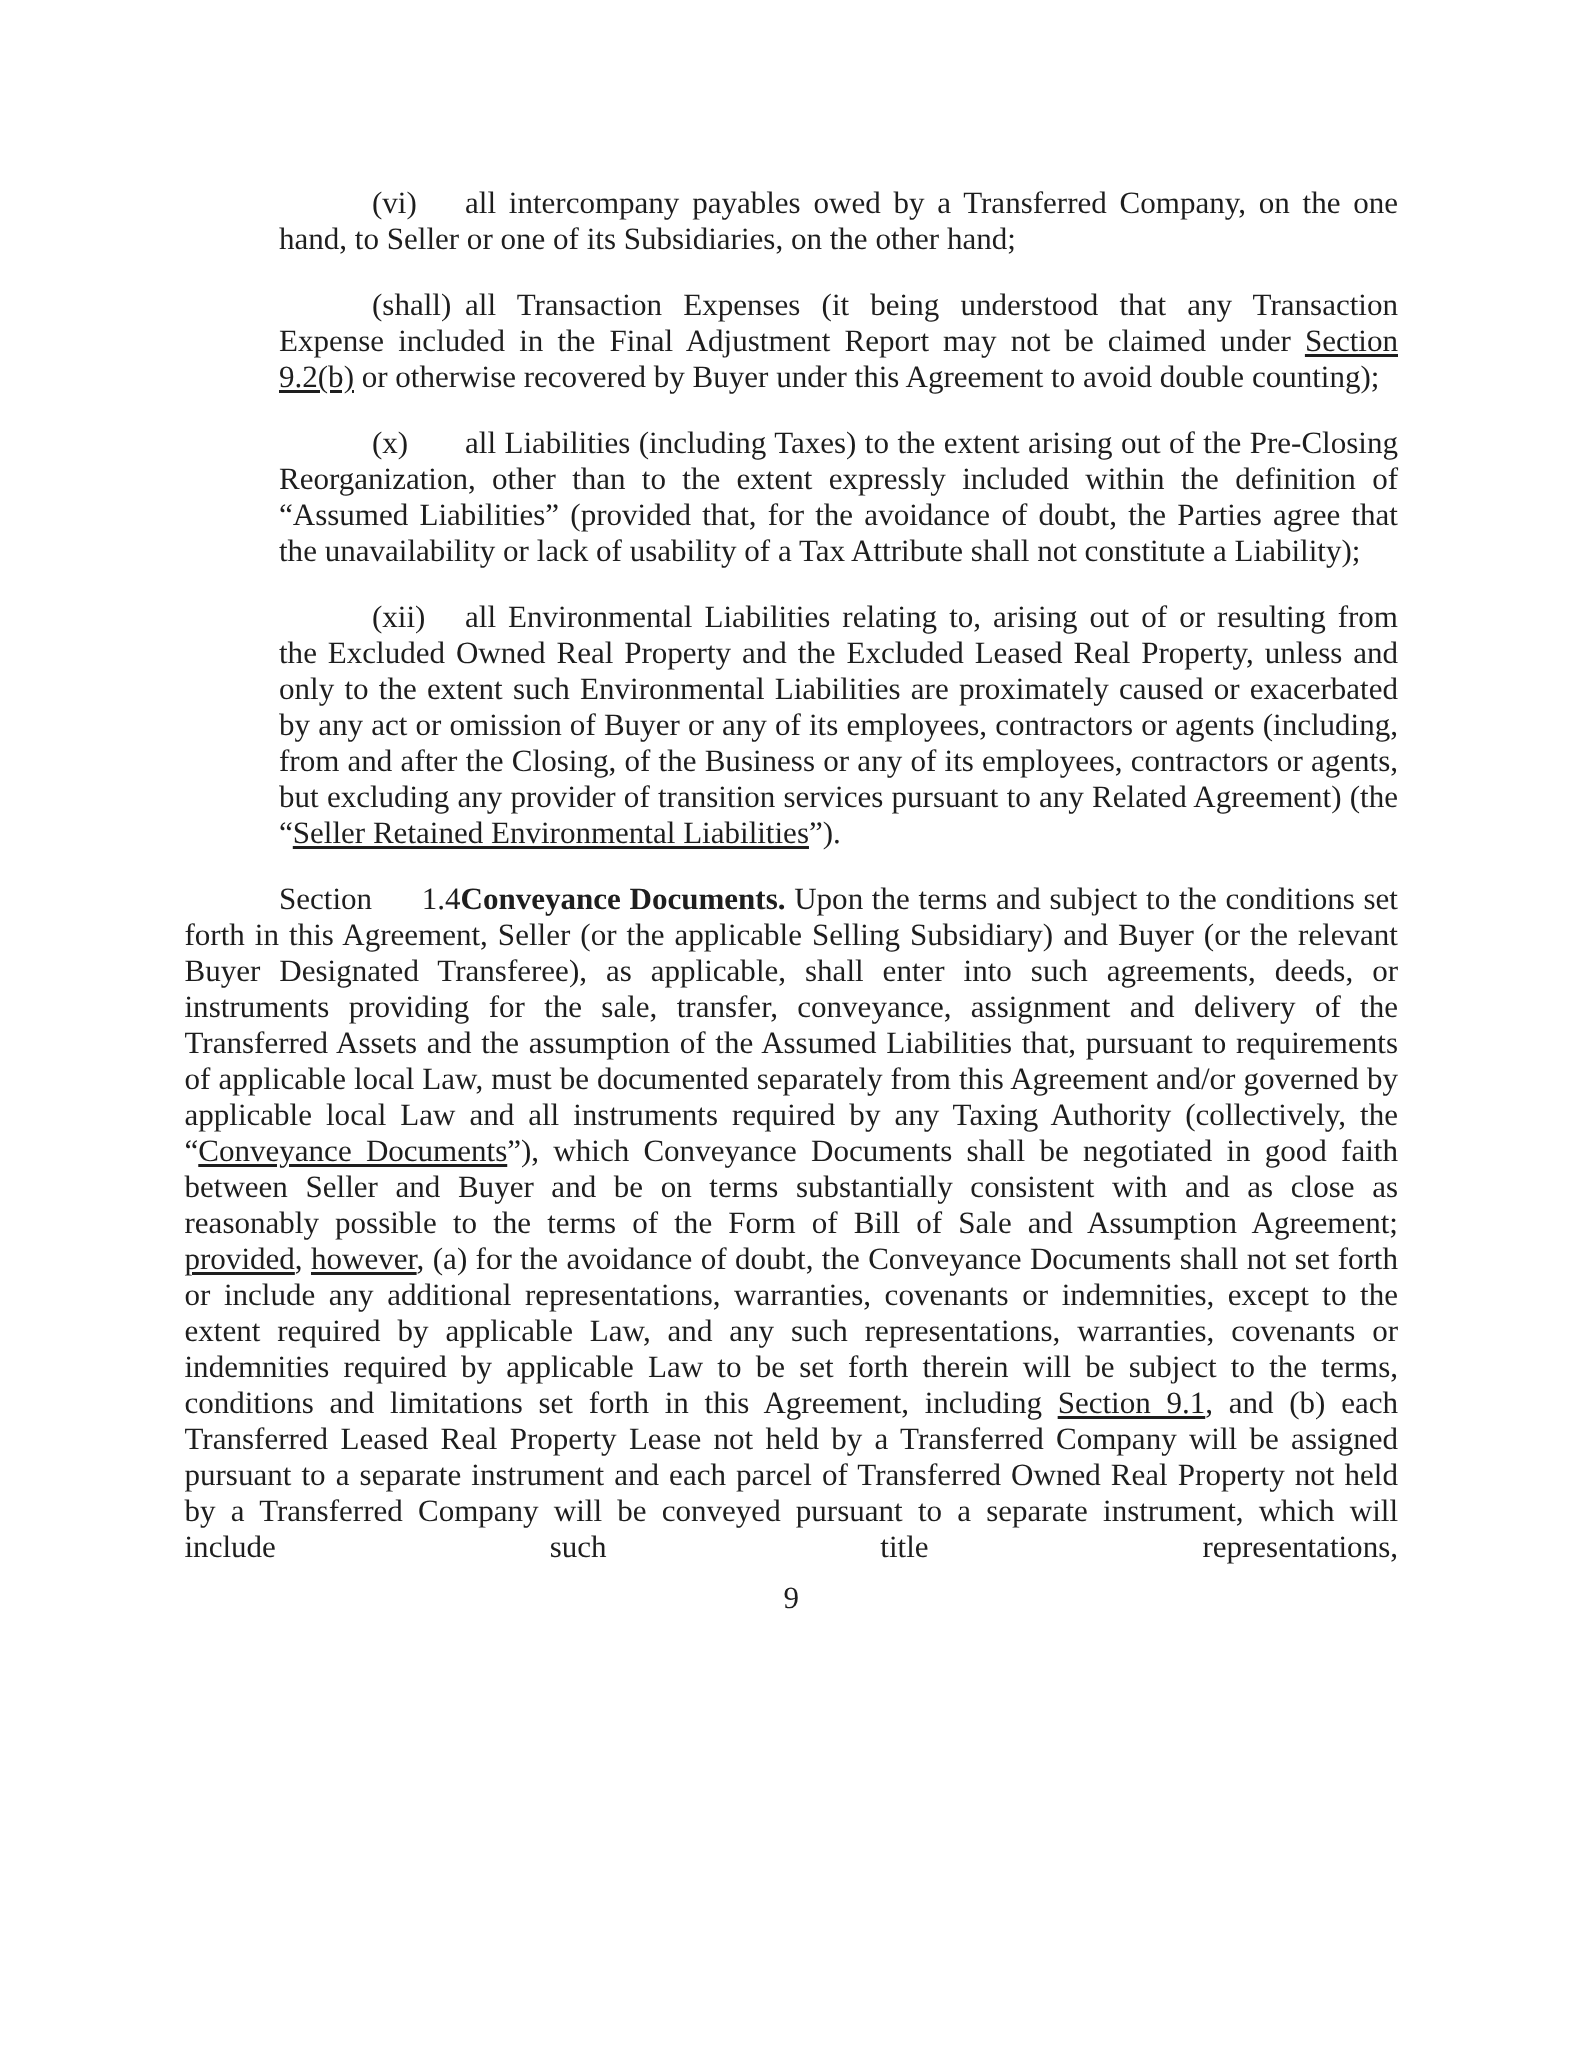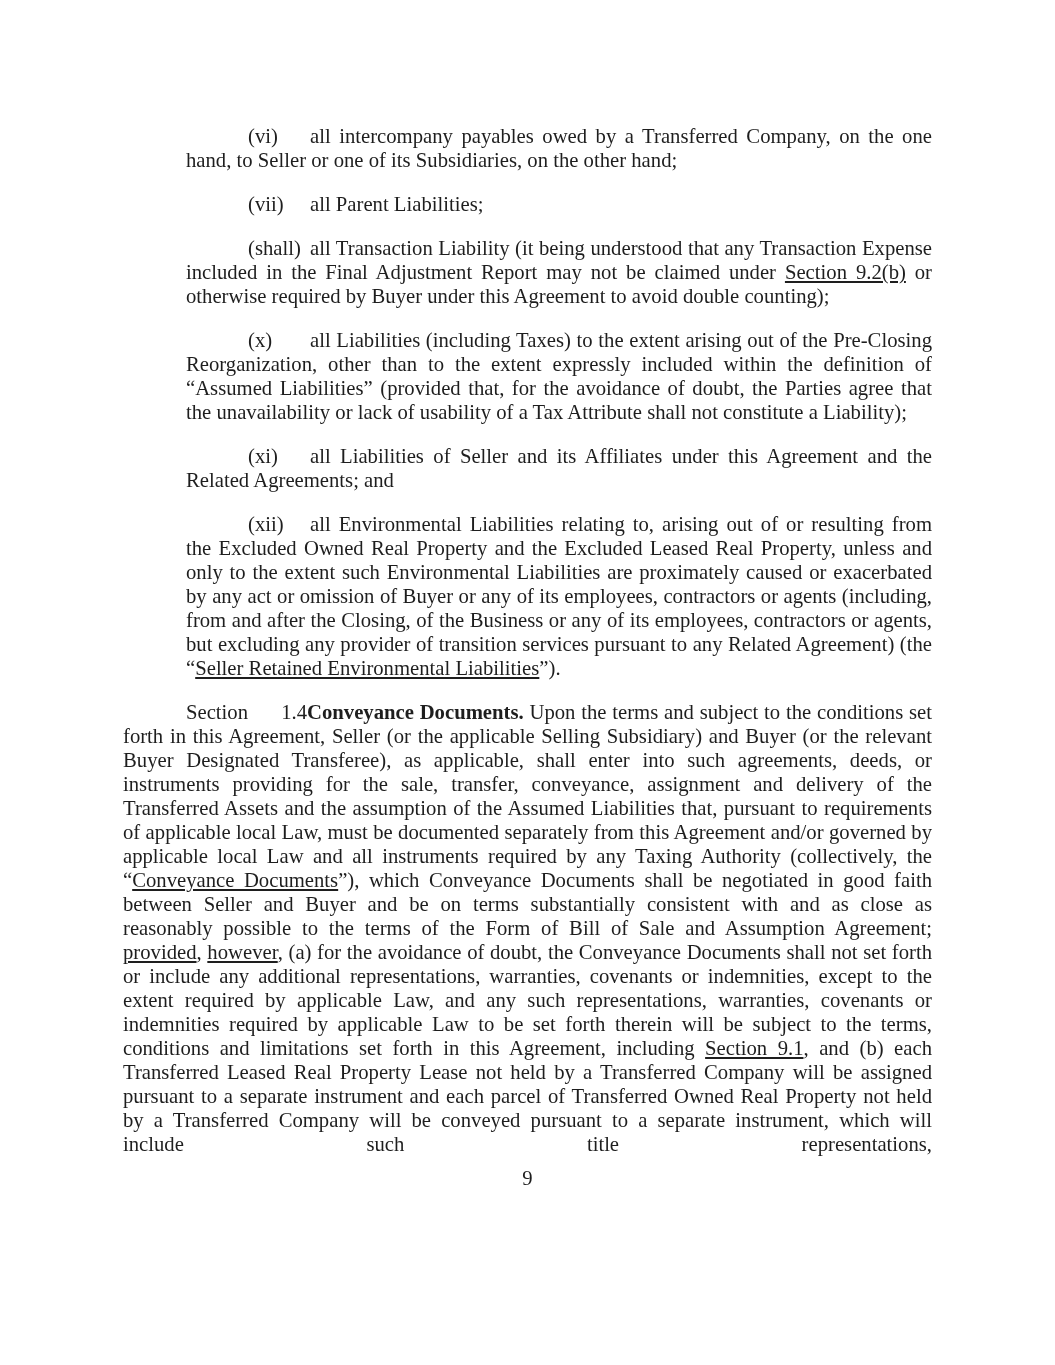--- a/index.html
+++ b/index.html
@@ -53,28 +53,26 @@
     text-indent: 0;
   }
 </style>
 </head>
 <body>
 
 <div class="page">
 
   <p class="li"><span class="num">(vi)</span><span><span>all intercompany payables owed by a Transferred Company, on the one hand, to Seller or one of its Subsidiaries, on the other hand;</span></span></p>
 
-  <p class="li"><span class="num">(vii)</span><span><span>all Parent Liabilities;</span></span></p>
 
-  <p class="li"><span class="num">(shall)</span><span><span>all Transaction Liability (it being understood that any Transaction Expense included in the Final Adjustment Report may not be claimed under </span><span class="u">Section 9.2(b)</span><span> or otherwise required by Buyer under this Agreement to avoid double counting);</span></span></p>
+  <p class="li"><span class="num">(shall)</span><span><span>all Transaction Expenses (it being understood that any Transaction Expense included in the Final Adjustment Report may not be claimed under </span><span class="u">Section 9.2(b)</span><span> or otherwise recovered by Buyer under this Agreement to avoid double counting);</span></span></p>
 
 
   <p class="li"><span class="num">(x)</span><span><span>all Liabilities (including Taxes) to the extent arising out of the Pre-Closing Reorganization, other than to the extent expressly included within the definition of “Assumed Liabilities” (provided that, for the avoidance of doubt, the Parties agree that the unavailability or lack of usability of a Tax Attribute shall not constitute a Liability);</span></span></p>
 
-  <p class="li"><span class="num">(xi)</span><span><span>all Liabilities of Seller and its Affiliates under this Agreement and the Related Agreements; and</span></span></p>
 
   <p class="li"><span class="num">(xii)</span><span><span>all Environmental Liabilities relating to, arising out of or resulting from the Excluded Owned Real Property and the Excluded Leased Real Property, unless and only to the extent such Environmental Liabilities are proximately caused or exacerbated by any act or omission of Buyer or any of its employees, contractors or agents (including, from and after the Closing, of the Business or any of its employees, contractors or agents, but excluding any provider of transition services pursuant to any Related Agreement) (the “</span><span class="u">Seller Retained Environmental Liabilities</span><span>”).</span></span></p>
 
   <p class="sec"><span class="sec-label">Section 1.4</span><span><span class="bu">Conveyance Documents.</span><span> Upon the terms and subject to the conditions set forth in this Agreement, Seller (or the applicable Selling Subsidiary) and Buyer (or the relevant Buyer Designated Transferee), as applicable, shall enter into such agreements, deeds, or instruments providing for the sale, transfer, conveyance, assignment and delivery of the Transferred Assets and the assumption of the Assumed Liabilities that, pursuant to requirements of applicable local Law, must be documented separately from this Agreement and/or governed by applicable local Law and all instruments required by any Taxing Authority (collectively, the “</span><span class="u">Conveyance Documents</span><span>”), which Conveyance Documents shall be negotiated in good faith between Seller and Buyer and be on terms substantially consistent with and as close as reasonably possible to the terms of the Form of Bill of Sale and Assumption Agreement; </span><span class="u">provided</span><span>, </span><span class="u">however</span><span>, (a) for the avoidance of doubt, the Conveyance Documents shall not set forth or include any additional representations, warranties, covenants or indemnities, except to the extent required by applicable Law, and any such representations, warranties, covenants or indemnities required by applicable Law to be set forth therein will be subject to the terms, conditions and limitations set forth in this Agreement, including </span><span class="u">Section 9.1</span><span>, and (b) each Transferred Leased Real Property Lease not held by a Transferred Company will be assigned pursuant to a separate instrument and each parcel of Transferred Owned Real Property not held by a Transferred Company will be conveyed pursuant to a separate instrument, which will include such title representations,</span></span></p>
 
   <div class="footer"><span>9</span></div>
 
 </div>
 
 </body></html>

